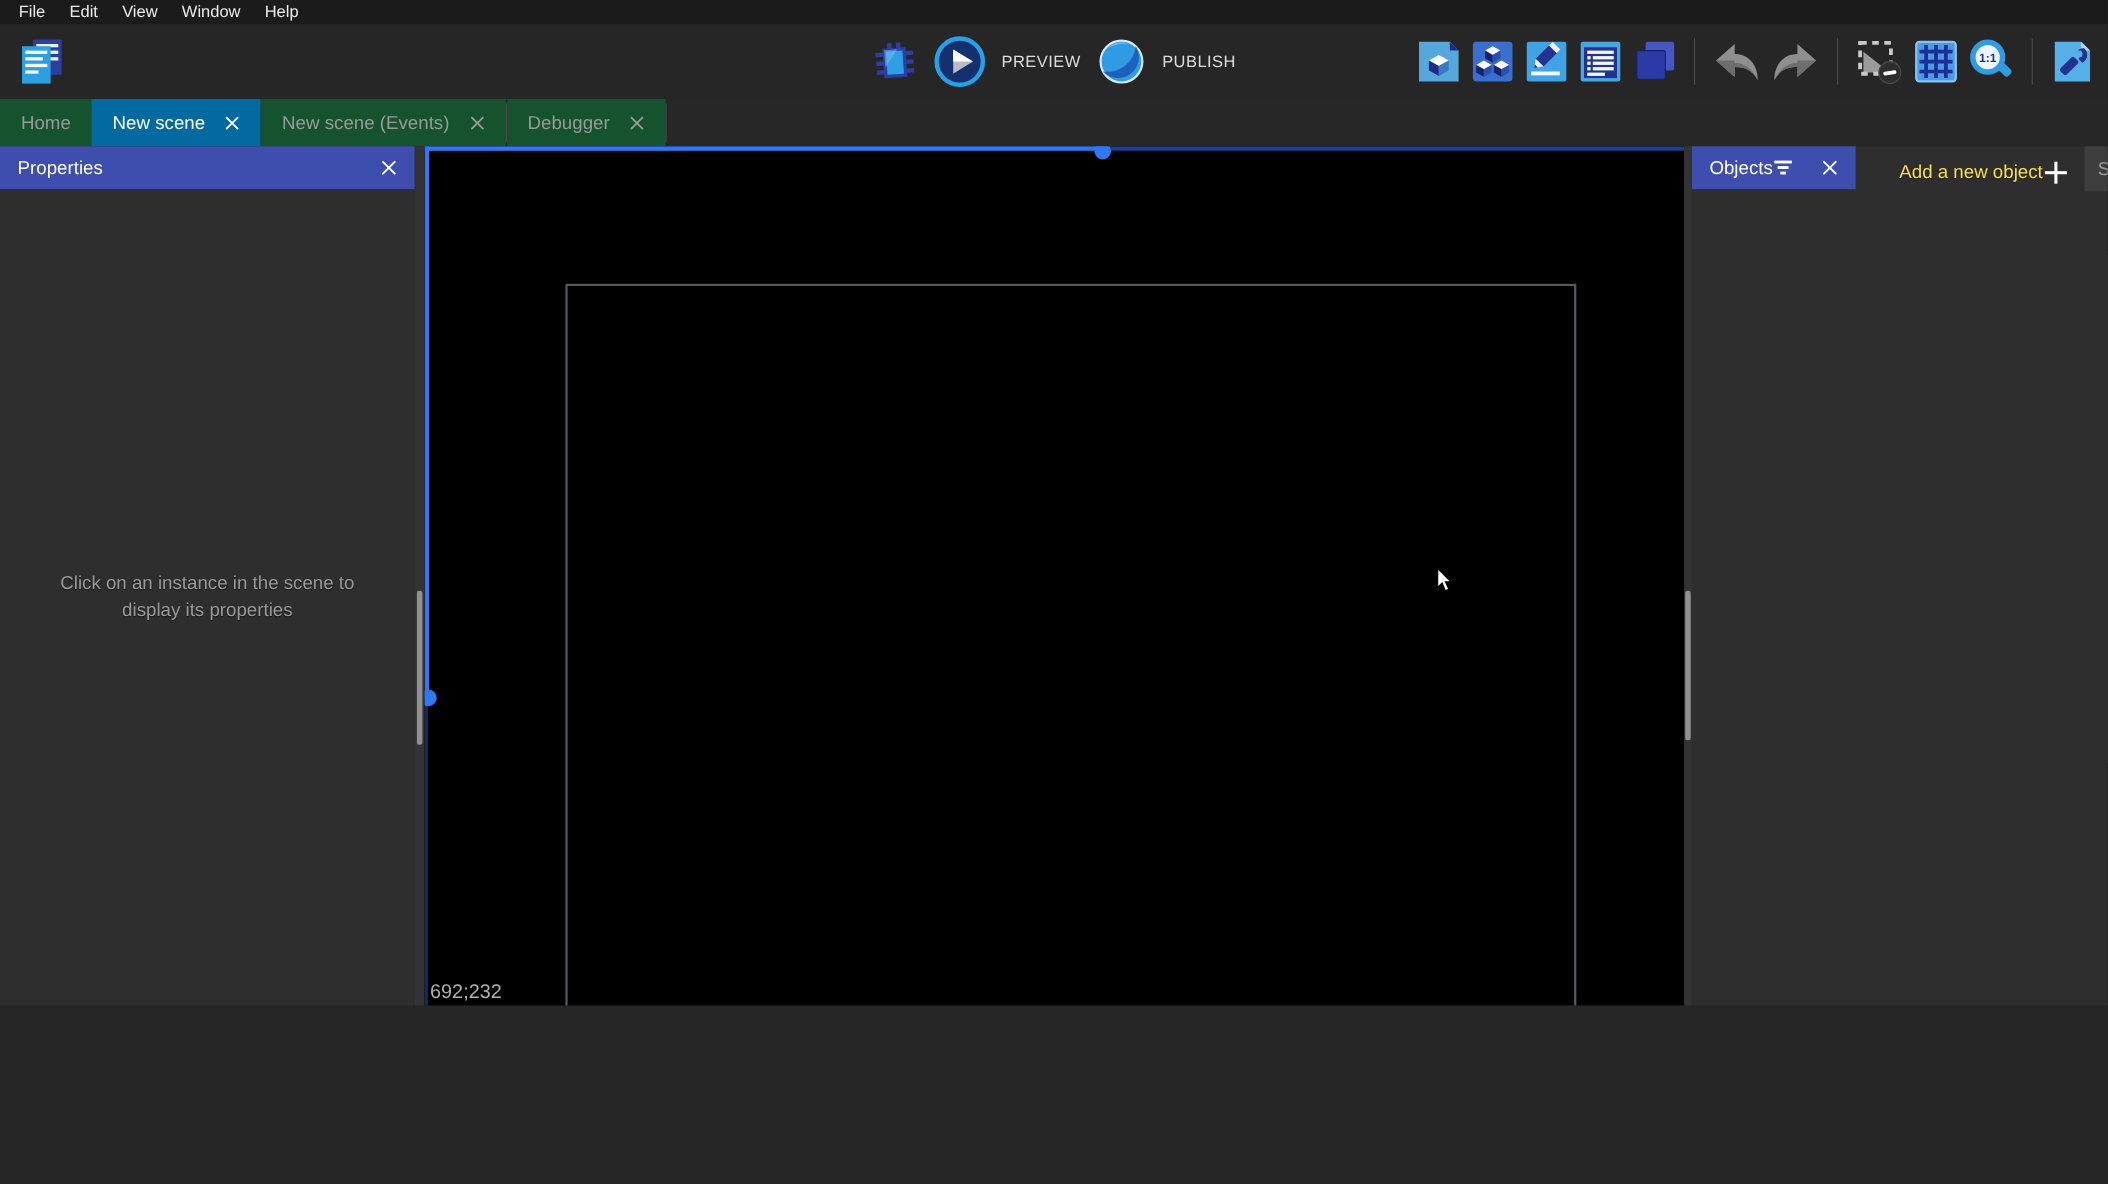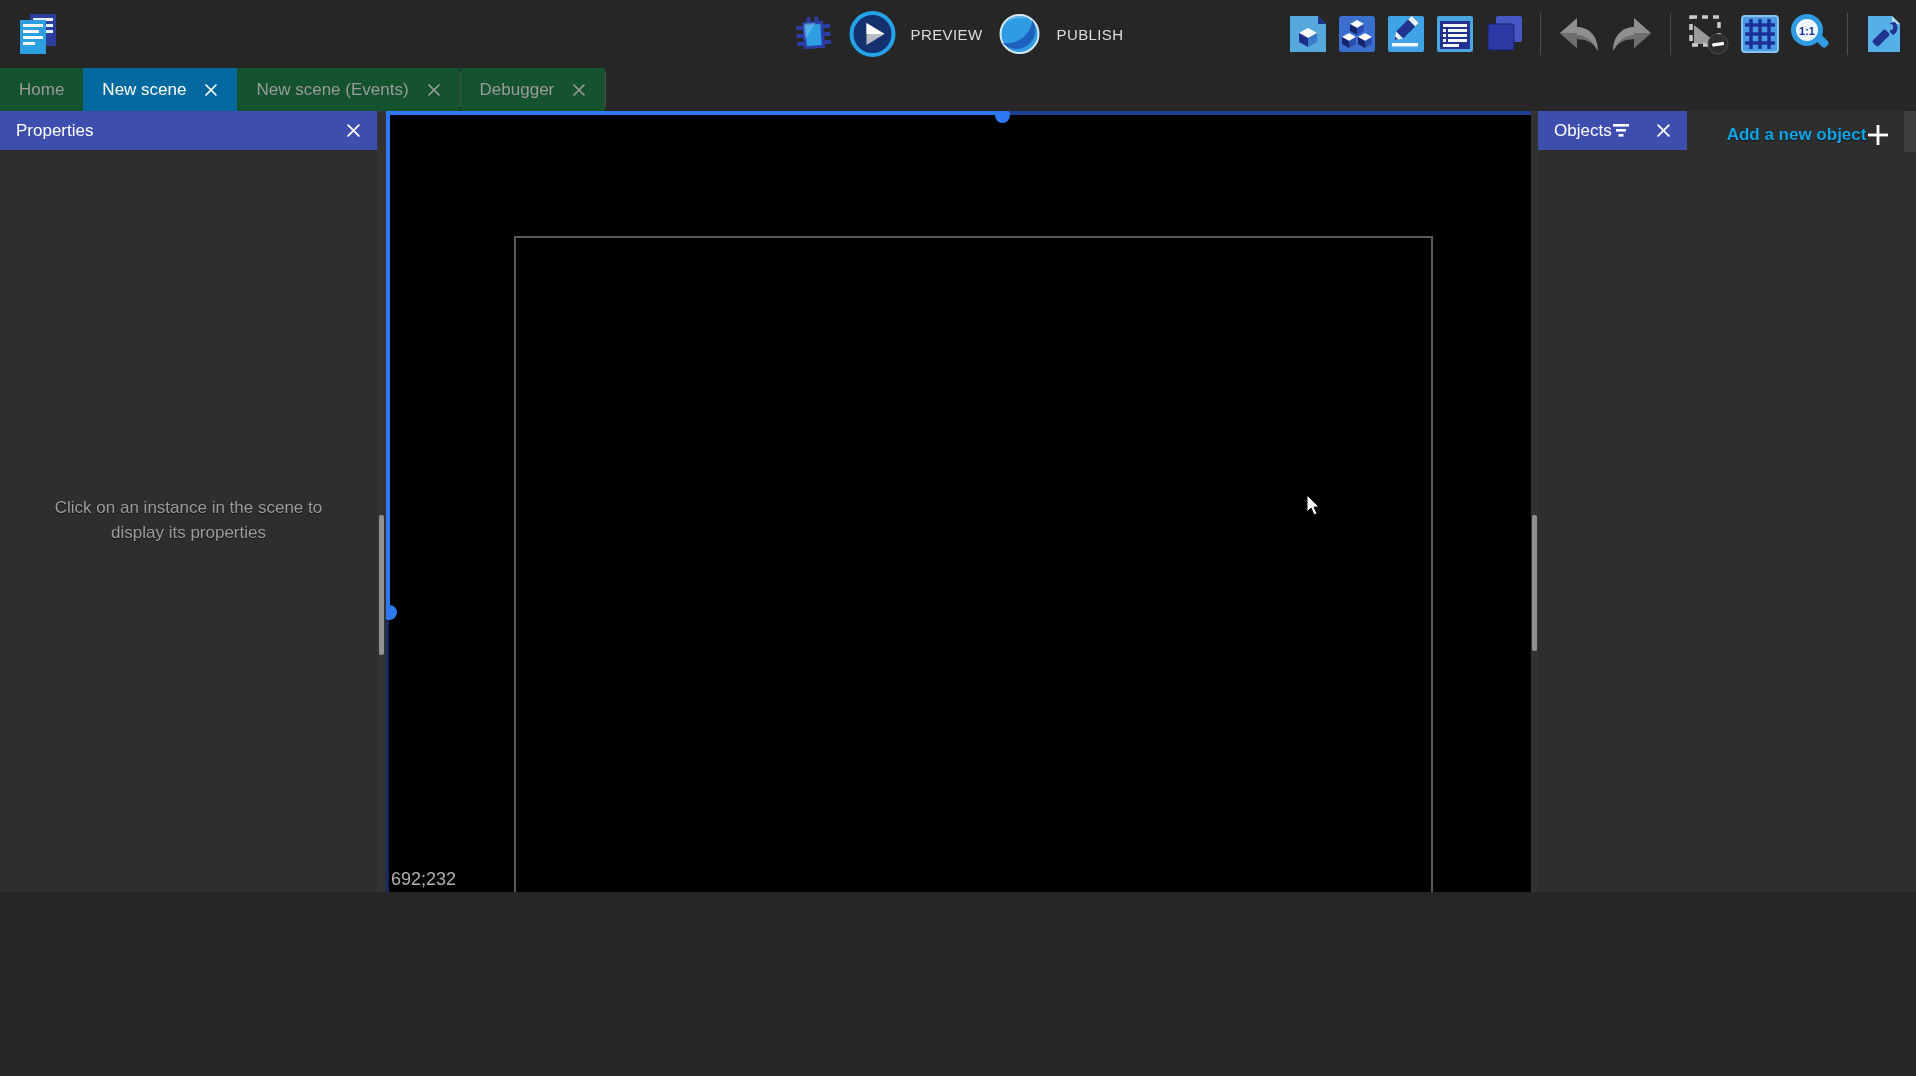--- a/index.html
+++ b/index.html
@@ -58,34 +58,41 @@
   .handle.top { left:609px; top:-3px; }
   .handle.left { left:-4px; top:494px; }
   .game-rect { position:absolute; left:128px; top:125px; width:919px; height:687px;
                border:2px solid #565a5e; }
   .coords { position:absolute; left:5px; bottom:2px; color:#b0b0b0; font-size:18px; }
   .cursor { position:absolute; left:920px; top:384px; }
 
   .right-panel { width:378px; background:#2e2e2e; display:flex; flex-direction:row; }
   .hdr-icons { display:flex; align-items:center; gap:26px; }
   .add-row { height:47px; display:flex; align-items:center; padding:0 14px; flex:0 0 auto; }
-  .add-label { flex:1; text-align:left; color:#0ea5e9; font-size:17px;
-               text-shadow:0 1px 1px rgba(0,0,0,.6); padding-left:26px;font-weight:bold; }
+  .add-label { flex:1; text-align:left; color:#fde047; font-size:17px;
+               text-shadow:0 1px 1px rgba(0,0,0,.6); padding-left:26px; }
   .right-fill { flex:1; }
   .search-bar { height:41px; background:#3e3e3e; display:flex; align-items:center;
                 padding:0 12px; flex:0 0 auto; }
   .search-input { flex:1; background:transparent; border:none; outline:none; color:#d8d8d8;
                   font-size:17px; font-family:"Liberation Sans", sans-serif; }
   .search-input::placeholder { color:#9a9a9a; }
 </style>
 </head>
 <body>
 
 <div class="app">
 
+  <div class="menubar">
+    <span class="menu-item">File</span>
+    <span class="menu-item">Edit</span>
+    <span class="menu-item">View</span>
+    <span class="menu-item">Window</span>
+    <span class="menu-item">Help</span>
+  </div>
 
   <div class="toolbar">
 
     <div class="logo-btn icon-btn">
       <svg width="40" height="44" viewBox="0 0 40 44">
         <rect x="12" y="2" width="26" height="32" fill="#2d3f9e"></rect>
         <rect x="15" y="6" width="20" height="3" fill="#e9f1fa"></rect>
         <rect x="15" y="12" width="20" height="3" fill="#e9f1fa"></rect>
         <rect x="15" y="18" width="20" height="3" fill="#e9f1fa"></rect>
         <rect x="2" y="8" width="26" height="34" fill="#2b9fe0"></rect>

